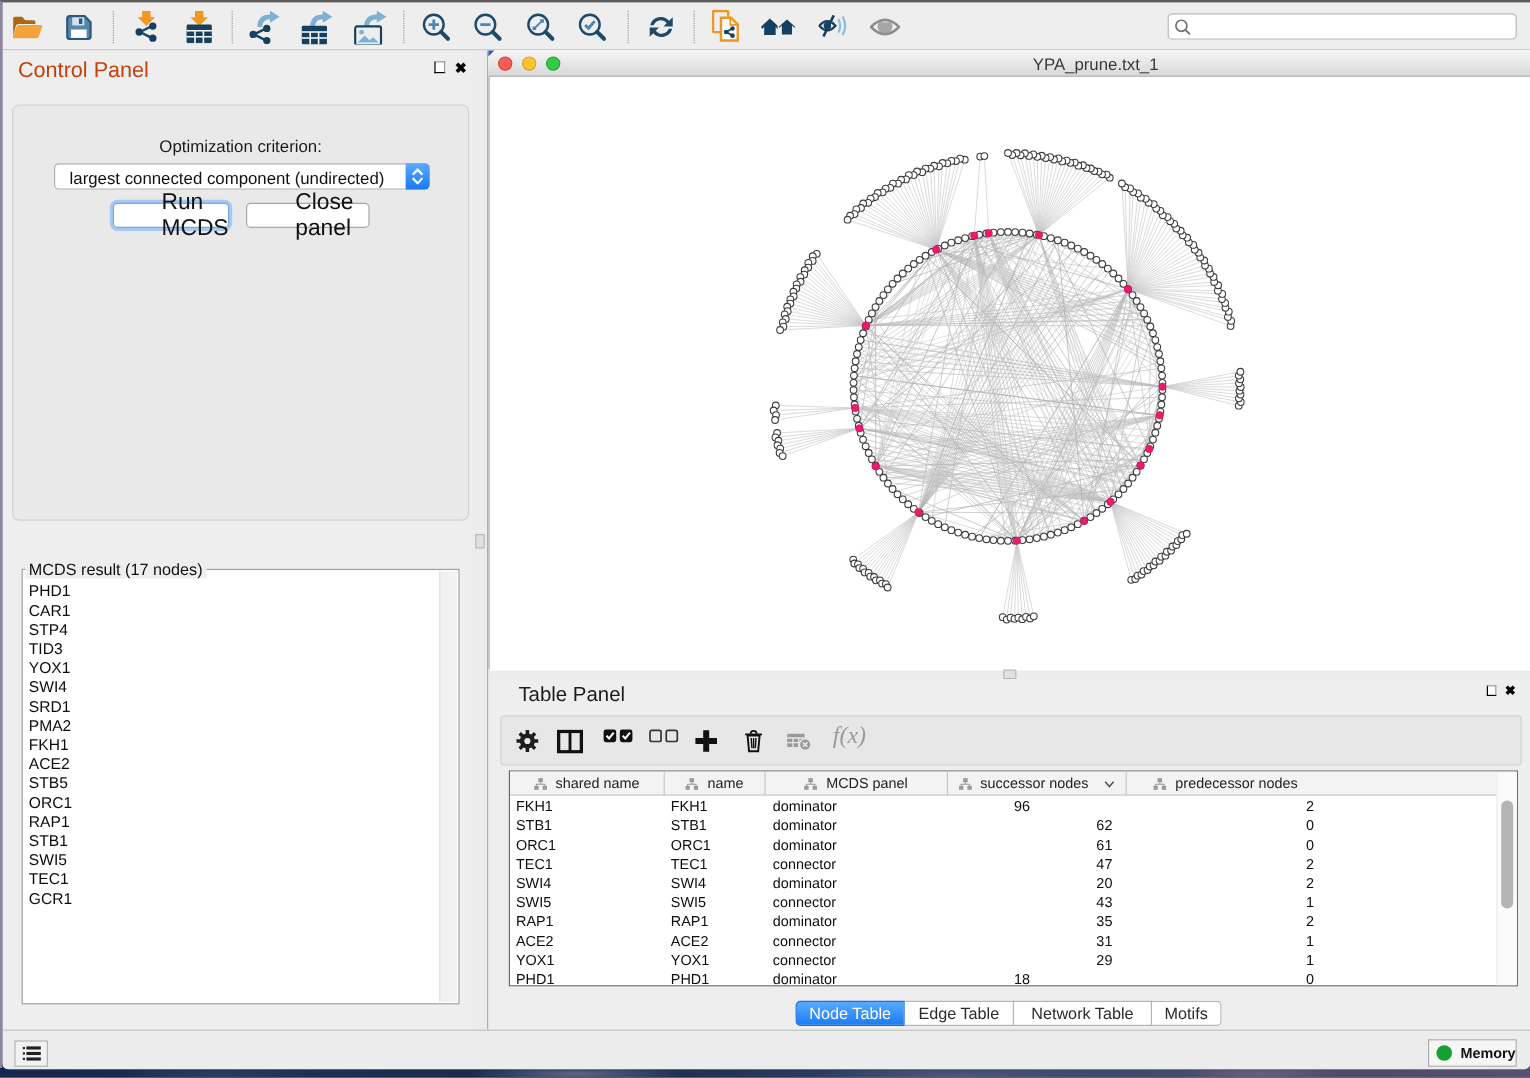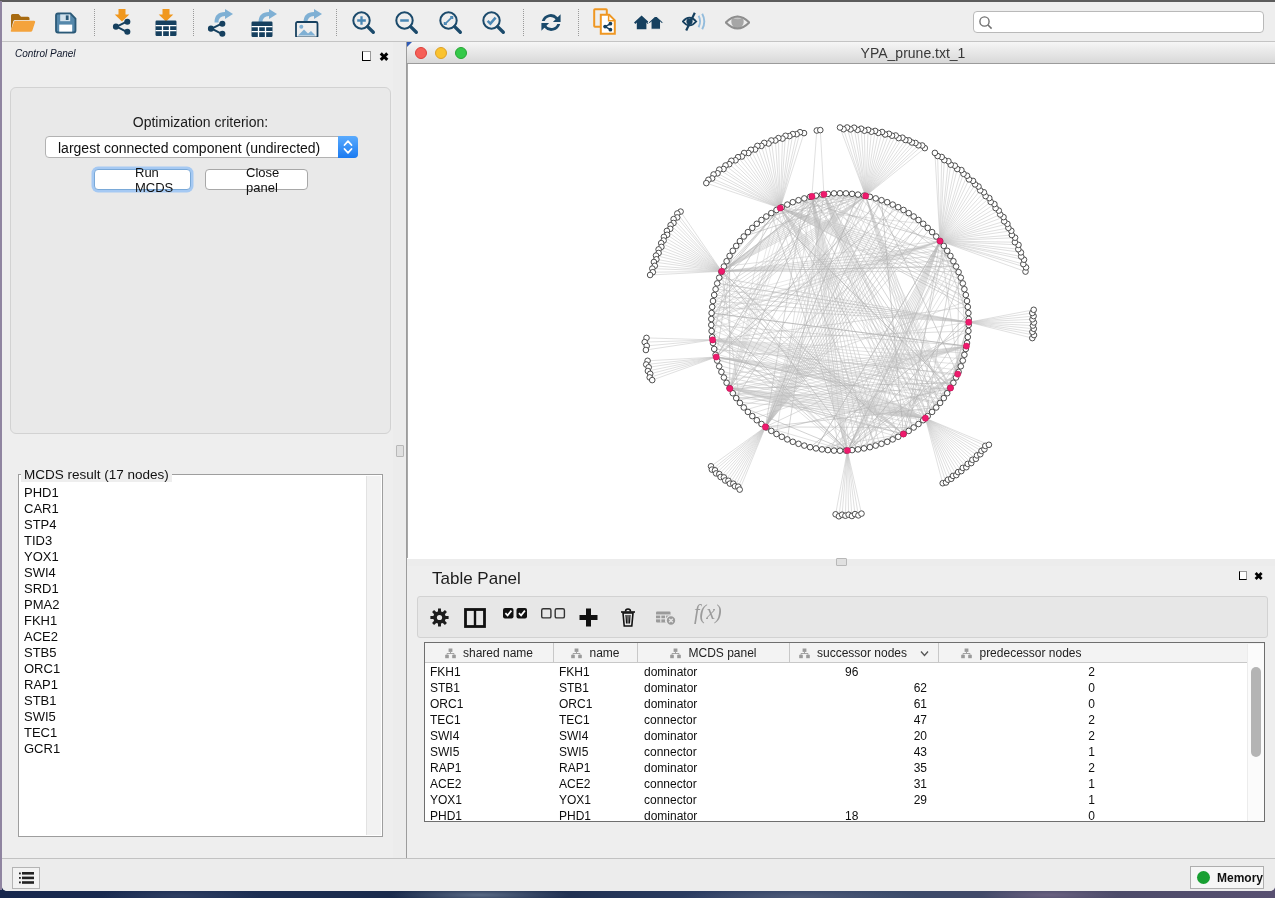--- a/index.html
+++ b/index.html
@@ -16,35 +16,35 @@
   linear-gradient(90deg,#16264c 0%,#1d2f54 18%,#182848 38%,#2c3d62 55%,#3a4a6a 70%,#4a4a68 85%,#585071 100%); }
 #app { left:2px; top:1px; width:1273px; height:890px; background:#ededed; border-radius:0 0 5px 5px; overflow:hidden; }
 #topline { left:0; top:0; width:1275px; height:1.5px; background:#5c5c5c; }
 
 #toolbar { left:0; top:0.5px; width:1273px; height:40px; background:#eeeeee; border-bottom:1px solid #c4c4c4; }
 .sep { position:absolute; top:7px; height:27px; width:0; border-left:1px dotted #9a9a9a; }
 .ticon { position:absolute; top:7px; }
 #searchbox { position:absolute; left:971px; top:9px; width:291px; height:22px; background:#fff; border:1px solid #b9b9b9; border-radius:4px; }
 
 #cpanel { left:0; top:41px; width:391px; height:817px; background:#eeeeee; }
-#cp-title { left:13px; top:6px; font-size:10px; color:#0f172a;font-style:italic; }
+#cp-title { left:13px; top:6px; font-size:18px; color:#c2410c; }
 .wicon-sq { width:9px; height:10px; border:1.5px solid #000; border-top-color:#9a9a9a; border-right-color:#9a9a9a; background:#fff; }
 .wicon-x { font-size:12px; font-weight:bold; color:#000; line-height:10px; }
 #cp-sub { left:8px; top:45px; width:381px; height:347px; background:#e9e9e9; border:1px solid #d2d2d2; border-radius:6px; }
 .tabs { position:absolute; display:flex; }
 .tab { height:21px; border:1px solid #b4b4b4; border-left-width:0; background:#fff; color:#2b2b2b; font-size:13.5px; display:flex; align-items:center; justify-content:center; }
 .tab.first { border-left-width:1px; border-radius:4px 0 0 4px; }
 .tab.last { border-radius:0 4px 4px 0; }
 .tab.sel { background:linear-gradient(#59aafd,#1c7cf2); border-color:#1a6fe0; color:#fff; }
 #cp-tabs { left:78px; top:32px; }
 #optlabel { left:8px; top:72px; width:381px; text-align:center; font-size:14px; color:#1a1a1a; }
 #dropdown { left:43px; top:94px; width:313px; height:22px; background:#fff; border:1px solid #b2b2b2; border-radius:4px; }
 #dropdown .txt { position:absolute; left:12px; top:2.5px; font-size:14px; color:#111; }
 #dd-btn { position:absolute; right:-1px; top:-1px; width:20px; height:22px; background:linear-gradient(#5aabfe,#1a7af1); border-radius:0 4px 4px 0; }
-.btn { position:absolute; height:21px; background:#fff; border:1px solid #a8a8a8; border-radius:4px; font-size:13px; color:#111; display:flex; align-items:center; justify-content:center;padding-left:40px; }
+.btn { position:absolute; height:21px; background:#fff; border:1px solid #a8a8a8; border-radius:4px; font-size:19px; color:#111; display:flex; align-items:center; justify-content:center;padding-left:40px; }
 #btn-run { left:92px; top:127px; width:97px; box-shadow:0 0 0 2.5px #a5c9f3; border-color:#7aa9d8; }
 #btn-close { left:203px; top:127px; width:103px; }
 
 #fieldset { left:16px; top:432px; width:365px; height:363px; background:#fff; border:1px solid #9e9e9e; }
 #legend { left:19px; top:425px; background:#eeeeee; padding:0 3px; font-size:13.5px; color:#111; }
 #mlist { left:22px; top:443px; width:340px; font-size:13px; color:#0c0c0c; line-height:16px; }
 #mtrack { left:364px; top:434px; width:15px; height:359px; background:#f2f2f2; border-left:1px solid #e2e2e2; }
 
 #vsplit { left:391px; top:41px; width:14px; height:817px; background:#ececec; border-right:1px solid #9c9c9c; }
 #vgrip { left:394px; top:444px; width:8px; height:12px; background:#e0e0e0; border:1px solid #b8b8b8; border-radius:1px; }
@@ -1283,20 +1283,26 @@
 <div class="trow" style="top:165px;">
           <span style="left:5px;">PHD1</span>
           <span style="left:134px;">PHD1</span>
           <span style="left:219px;">dominator</span>
           <span style="left:420px; width:82px; ">18</span>
           <span style="left:570px; width:100px; text-align:right;">0</span>
         </div>
       <div id="ttrack" class="abs"></div>
       <div id="tthumb" class="abs"></div>
     </div>
+    <div id="tp-tabs" class="tabs">
+      <div class="tab first sel" style="width:91px;">Node Table</div>
+      <div class="tab" style="width:91px;">Edge Table</div>
+      <div class="tab" style="width:115px;">Network Table</div>
+      <div class="tab last" style="width:58px;">Motifs</div>
+    </div>
   </div>
   <div id="statusbar" class="abs">
     <div id="sb-btn" class="abs"><svg width="26" height="20" viewBox="0 0 26 20">
           <g fill="#222">
             <rect x="6" y="4.5" width="1.8" height="1.8"></rect>
             <rect x="9" y="4" width="12" height="2.6"></rect>
             <rect x="6" y="9" width="1.8" height="1.8"></rect>
             <rect x="9" y="8.6" width="12" height="2.6"></rect>
             <rect x="6" y="13.5" width="1.8" height="1.8"></rect>
             <rect x="9" y="13.2" width="12" height="2.6"></rect>

